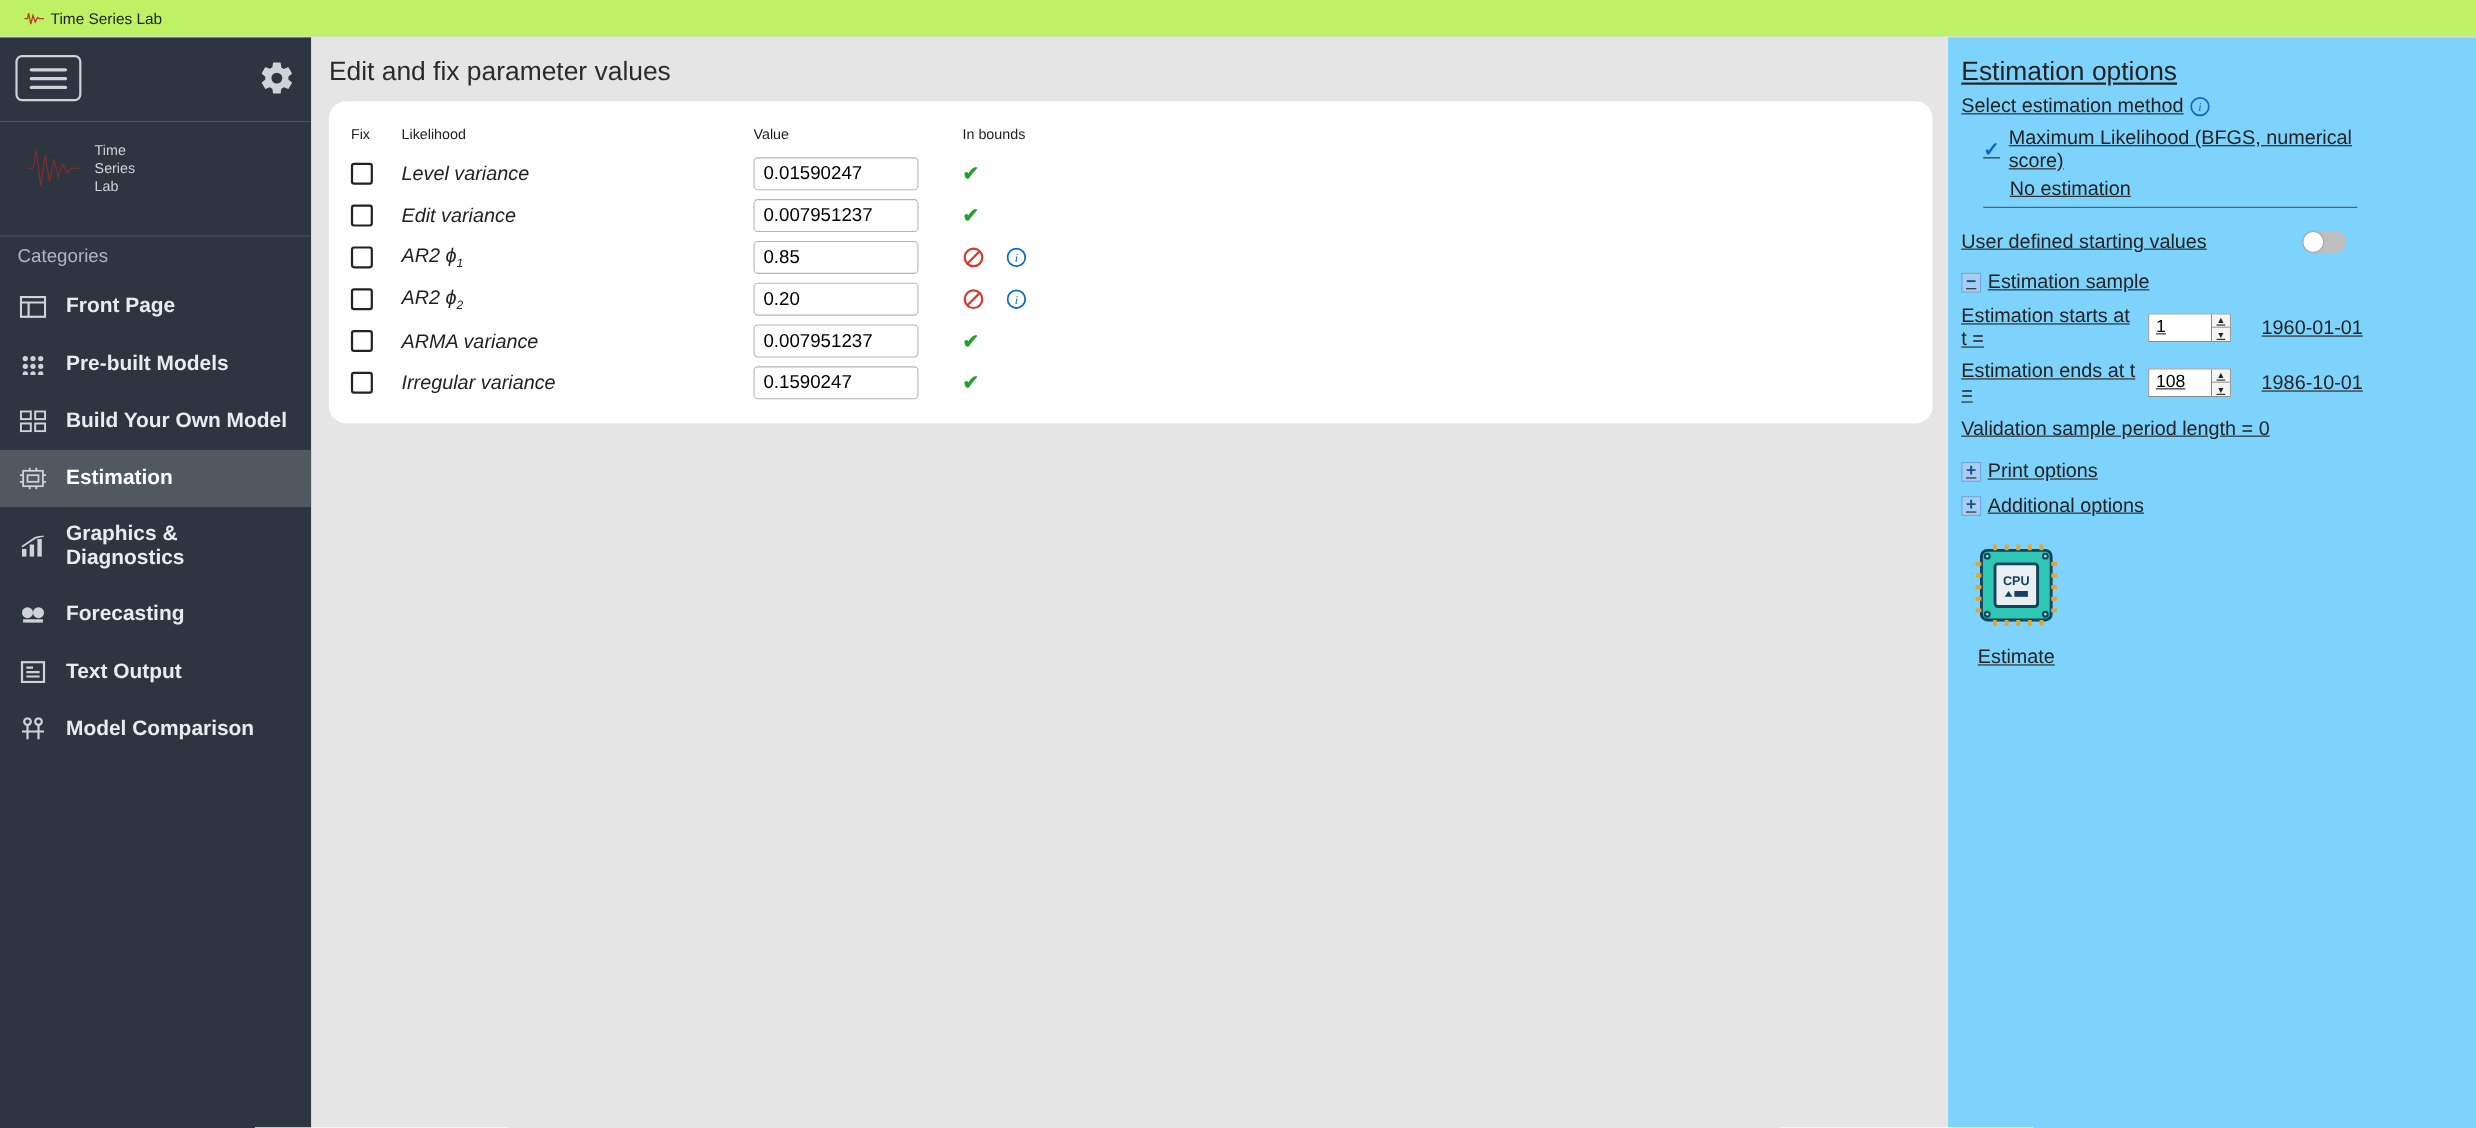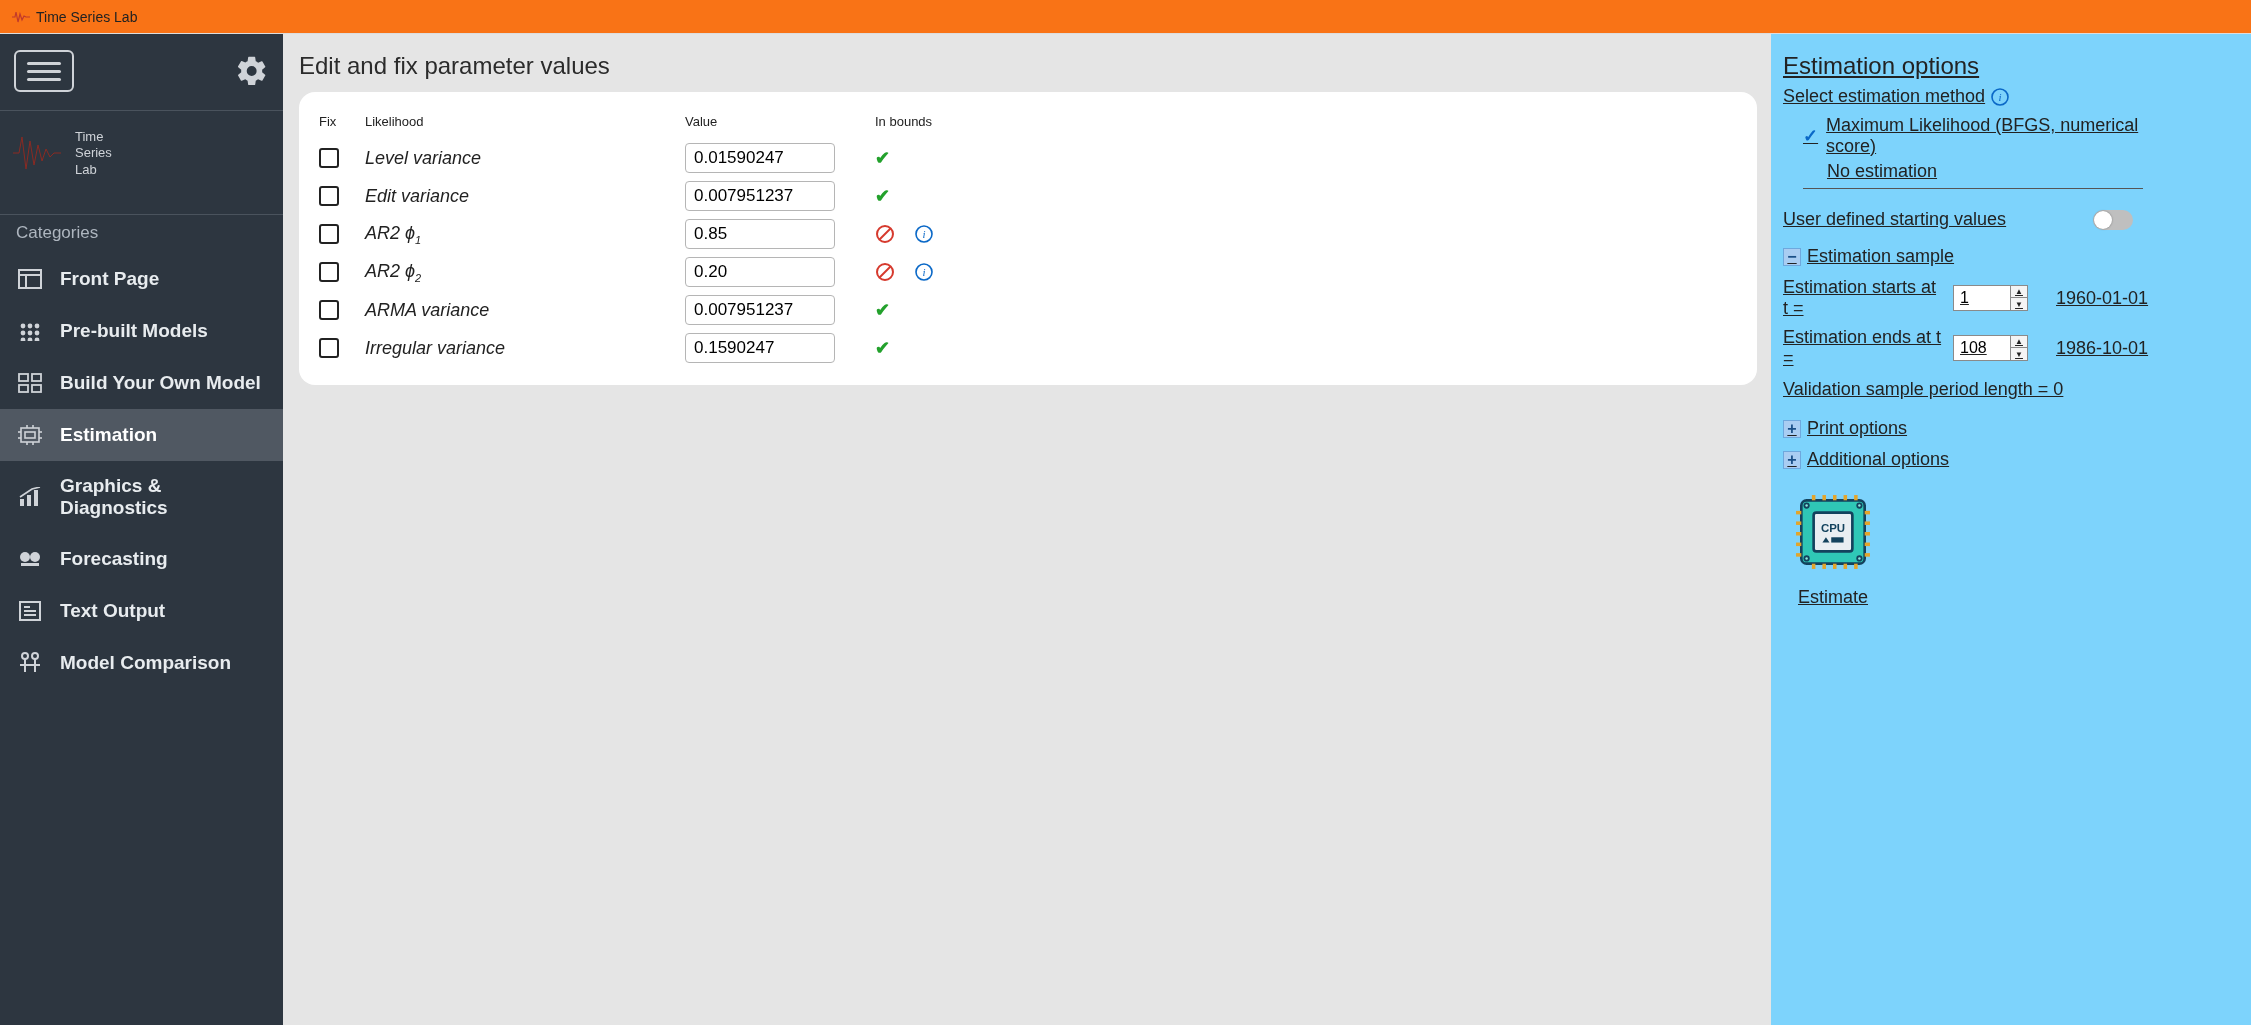--- a/index.html
+++ b/index.html
@@ -4,23 +4,23 @@
 <style>
   * { box-sizing: border-box; margin: 0; padding: 0; }
   html, body { height: 100%; font-family: "Segoe UI", Arial, sans-serif; background: #fff; }
   body { display: flex; flex-direction: column; }
 
   
   .titlebar {
     height: 34px;
     display: flex;
     align-items: center;
-    padding: 0 12px;
+    padding: 0 22px;
     border-bottom: 1px solid #ddd;
-    background: #f97316;
+    background: #bef264;
     font-size: 14px;
     color: #222;
   }
   .titlebar svg { margin-right: 6px; }
 
   .shell { flex: 1; display: flex; min-height: 0; }
 
   
   .sidebar {
     width: 283px;
@@ -56,21 +56,21 @@
     border-radius: 2px;
   }
   .gear-icon { cursor: pointer; }
 
   .sidebar-divider { height: 1px; background: #4a535d; margin: 18px 0 0 0; }
 
   .brand {
     display: flex;
     align-items: center;
     gap: 14px;
-    padding: 18px 14px 18px 13px;
+    padding: 18px 14px 18px 24px;
   }
   .brand svg { flex-shrink: 0; }
   .brand-text { font-size: 13px; line-height: 1.25; color: #cfd3d8; }
 
   .categories-label {
     padding: 8px 16px 10px 16px;
     font-size: 17px;
     color: #aeb6bf;
   }
 

